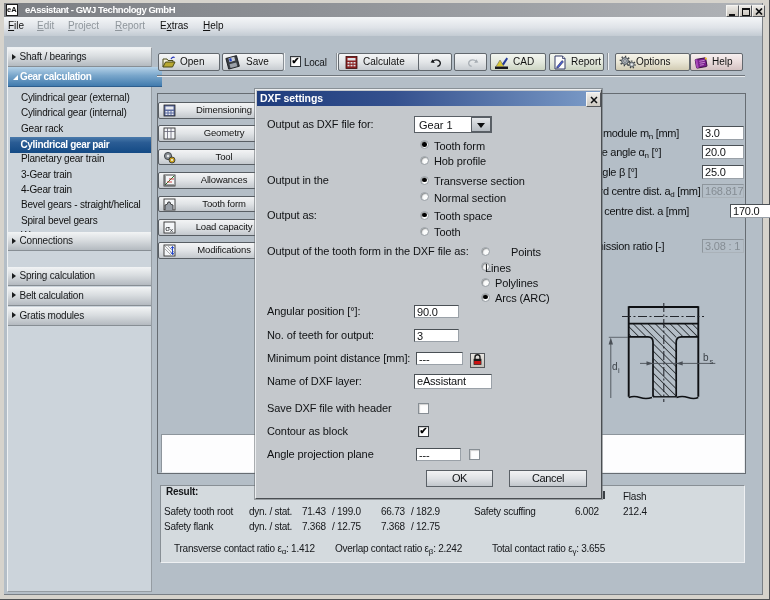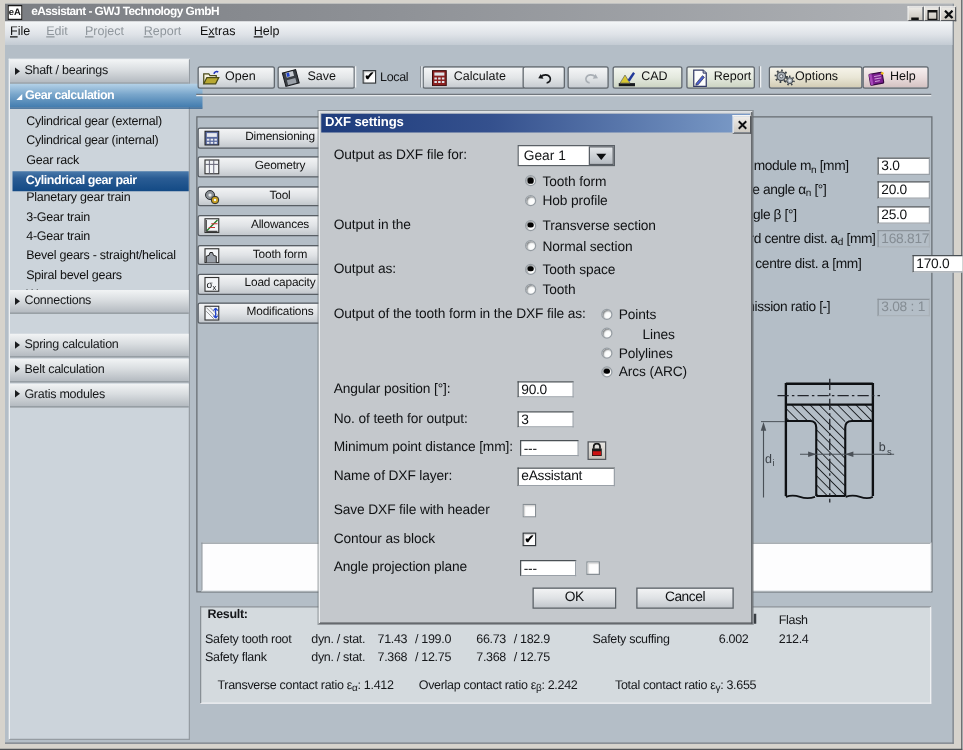--- a/index.html
+++ b/index.html
@@ -392,23 +392,23 @@
 <div class="rlabel" style="left:434px;top:175px;">Transverse section</div>
 <div class="radio" style="left:420px;top:192px;"></div>
 <div class="rlabel" style="left:434px;top:191.5px;">Normal section</div>
 <div class="dlabel" style="left:267px;top:209px;">Output as:</div>
 <div class="radio on" style="left:420px;top:210.5px;"></div>
 <div class="rlabel" style="left:434px;top:210px;">Tooth space</div>
 <div class="radio" style="left:420px;top:226.5px;"></div>
 <div class="rlabel" style="left:434px;top:226px;">Tooth</div>
 <div class="dlabel" style="left:267px;top:245px;">Output of the tooth form in the DXF file as:</div>
 <div class="radio" style="left:481px;top:246.5px;"></div>
-<div class="rlabel" style="left:495px;top:246px;">Points</div>
+<div class="rlabel" style="left:511px;top:246px;">Points</div>
 <div class="radio" style="left:481px;top:262px;"></div>
-<div class="rlabel" style="left:503px;top:261.5px;padding-left:11px;">Lines</div>
+<div class="rlabel" style="left:485px;top:261.5px;">Lines</div>
 <div class="radio" style="left:481px;top:277.5px;"></div>
 <div class="rlabel" style="left:495px;top:277px;">Polylines</div>
 <div class="radio on" style="left:481px;top:292.5px;"></div>
 <div class="rlabel" style="left:495px;top:292px;">Arcs (ARC)</div>
 <div class="dlabel" style="left:267px;top:305px;">Angular position [°]:</div>
 <div class="field" style="left:414px;top:305px;width:41px;height:11px;">90.0</div>
 <div class="dlabel" style="left:267px;top:329px;">No. of teeth for output:</div>
 <div class="field" style="left:414px;top:329px;width:41px;height:11px;">3</div>
 <div class="dlabel" style="left:267px;top:352px;">Minimum point distance [mm]:</div>
 <div class="field" style="left:416px;top:352px;width:43px;height:11px;">---</div>

